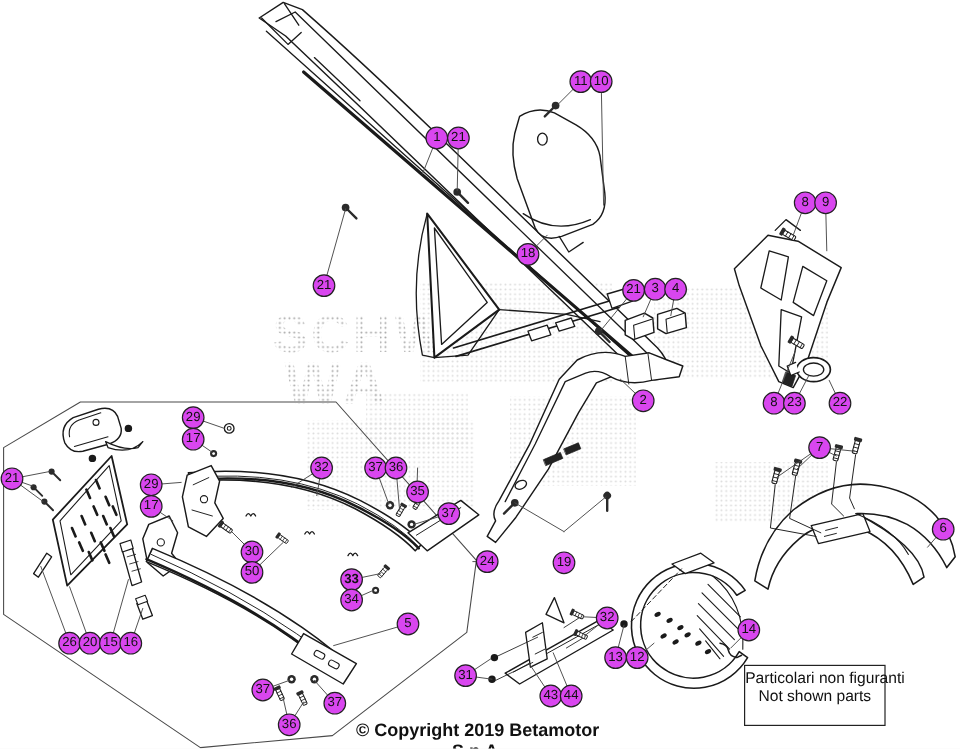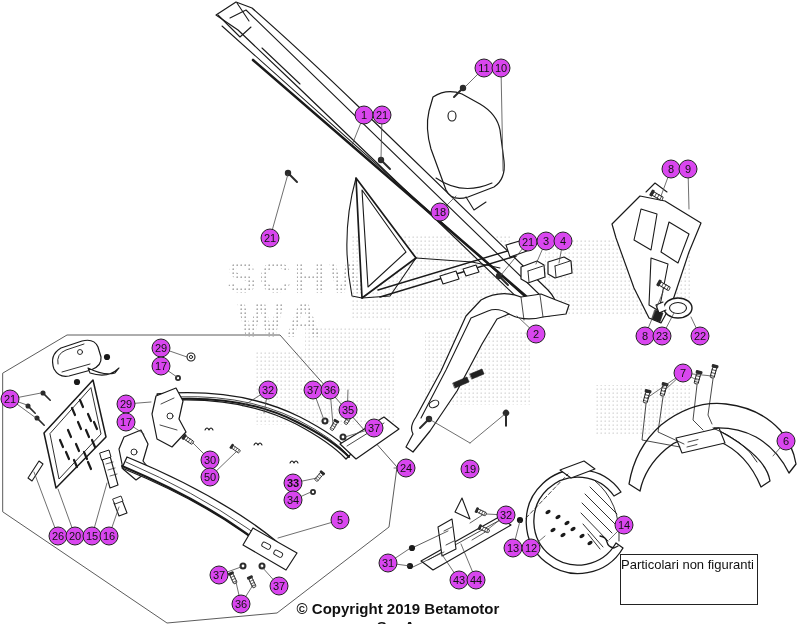--- a/index.html
+++ b/index.html
@@ -5,22 +5,22 @@
   html,body{margin:0;padding:0;background:#f7f7f7;}
   .stage{position:relative;width:800px;height:624px;background:#ffffff;overflow:hidden;
          font-family:"Liberation Sans",sans-serif;}
   svg.art{position:absolute;left:0;top:0;}
   .callout{position:absolute;width:19px;height:19px;box-sizing:border-box;
            border:1.4px solid #222;border-radius:50%;background:#d946ef;color:#111;
            display:flex;align-items:center;justify-content:center;
            font:400 11px/1 "Liberation Sans",sans-serif;
            transform:translate(-50%,-50%);z-index:5;}
   .callout.small{position:static;transform:none;width:18px;height:18px;font-size:10.5px;flex:0 0 auto;}
-  .nsbox{position:absolute;left:620px;top:554px;width:138px;height:51px;box-sizing:border-box;
-         border:1.3px solid #222;background:#fff;padding-top:2px;z-index:4;}
+  .nsbox{position:absolute;left:620px;top:554px;width:118px;height:51px;box-sizing:border-box;
+         border:1.3px solid #222;background:#fff;text-align:center;padding-top:2px;z-index:4;}
   .nsbox .t{font:400 13px/15px "Liberation Sans",sans-serif;color:#111;white-space:nowrap;}
   .nsrow{display:flex;justify-content:center;gap:4px;margin-top:1px;}
   .copyright{position:absolute;left:283px;top:600px;width:230px;text-align:center;
              font:bold 15px/18px "Liberation Sans",sans-serif;color:#111;z-index:4;}
   #leader-layer line{stroke:#4a4a4a;stroke-width:0.8;}
 </style>
 </head>
 <body>
 
 <div class="stage">
@@ -348,17 +348,18 @@
       <div class="callout" style="left: 506px; top: 515px;">32</div>
       <div class="callout" style="left: 513px; top: 548px;">13</div>
       <div class="callout" style="left: 531px; top: 548px;">12</div>
       <div class="callout" style="left: 624px; top: 525px;">14</div>
       <div class="callout" style="left: 683px; top: 373px;">7</div>
       <div class="callout" style="left: 786px; top: 441px;">6</div>
     </div>
 
   <div class="nsbox">
     <div class="t">Particolari non figuranti</div>
+    <div class="t">Not shown parts</div>
   </div>
 
   <div class="copyright">© Copyright 2019 Betamotor S.p.A.</div>
 
 </div>
 
 </body></html>

